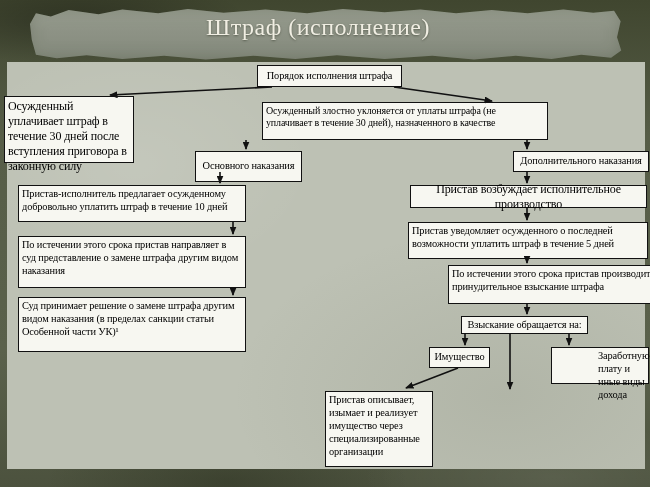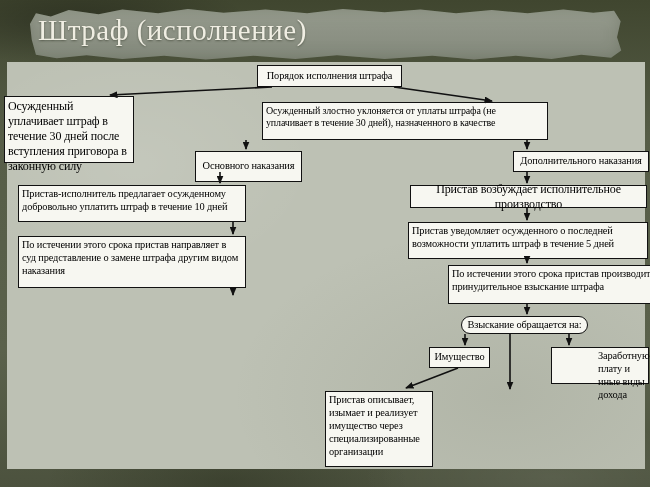--- a/index.html
+++ b/index.html
@@ -16,22 +16,23 @@
       linear-gradient(180deg,#40462f 0%,#565d47 28%,#5a614b 72%,#4c523e 100%);
   }
   .banner{
     position:absolute;left:27px;top:8px;width:596px;height:53px;
     background:linear-gradient(180deg,#9aa092 0%,#8d9285 45%,#848a7c 100%);
     box-shadow: inset 0 0 18px rgba(60,65,50,.35);
     clip-path:polygon(0.5% 30%,1.5% 10%,4% 16%,7% 4%,12% 12%,16% 3%,22% 10%,27% 2%,33% 9%,40% 3%,47% 10%,53% 2%,60% 8%,66% 3%,72% 10%,78% 4%,84% 10%,90% 3%,95% 9%,98.5% 5%,99.6% 25%,99% 55%,99.7% 80%,98% 94%,93% 88%,88% 96%,82% 90%,75% 97%,68% 90%,60% 96%,52% 89%,45% 96%,38% 90%,30% 97%,23% 90%,16% 96%,10% 89%,5% 95%,1.5% 88%,0.8% 60%);
   }
   .title{
     position:absolute;left:38px;top:14px;width:560px;
-    font-size:29px;letter-spacing:.5px;color:#f0eee3;
+    font-size:24px;letter-spacing:.5px;color:#f0eee3;
     text-shadow:0 1px 2px rgba(40,45,30,.5);
+    text-align:center;
   }
   .canvas{
     position:absolute;left:7px;top:62px;width:638px;height:407px;
     background-color:#bdc1b4;
     background-image:
       radial-gradient(ellipse 300px 200px at 20% 25%, rgba(255,255,255,.10), transparent 60%),
       radial-gradient(ellipse 420px 260px at 78% 82%, rgba(90,95,75,.12), transparent 65%);
   }
   .box{
     position:absolute;box-sizing:border-box;
@@ -60,28 +61,29 @@
   <div class="box" style="left:262px;top:102px;width:286px;height:38px;font-size:10px;">Осужденный злостно уклоняется от уплаты штрафа (не уплачивает в течение 30 дней), назначенного в качестве</div>
 
   <div class="box center mid" style="left:195px;top:151px;width:107px;height:31px;">Основного наказания</div>
 
   <div class="box center mid" style="left:513px;top:151px;width:136px;height:21px;">Дополнительного наказания</div>
 
   <div class="box" style="left:18px;top:185px;width:228px;height:37px;">Пристав-исполнитель предлагает осужденному добровольно уплатить штраф в течение 10 дней</div>
 
   <div class="box" style="left:18px;top:236px;width:228px;height:52px;">По истечении этого срока пристав направляет в суд представление о замене штрафа другим видом наказания</div>
 
+  <div class="box" style="left:18px;top:297px;width:228px;height:55px;">Суд принимает решение о замене штрафа другим видом наказания (в пределах санкции статьи Особенной части УК)¹</div>
 
   <div class="box center mid" style="left:410px;top:185px;width:237px;height:23px;font-size:12px;">Пристав возбуждает исполнительное производство</div>
 
   <div class="box" style="left:408px;top:222px;width:240px;height:37px;">Пристав уведомляет осужденного о последней возможности уплатить штраф в течение 5 дней</div>
 
   <div class="box" style="left:408px;top:265px;width:240px;height:39px;margin-left:40px;">По истечении этого срока пристав производит принудительное взыскание штрафа</div>
 
-  <div class="box center mid" style="left:461px;top:316px;width:127px;height:18px;border-radius:9px;">Взыскание обращается на:</div>
+  <div class="box center mid" style="left:461px;top:316px;width:127px;height:18px;">Взыскание обращается на:</div>
 
   <div class="box center mid" style="left:429px;top:347px;width:61px;height:21px;">Имущество</div>
 
   <div class="box" style="left:551px;top:347px;width:98px;height:37px;padding-left:46px;">Заработную плату и иные виды дохода</div>
 
   <div class="box" style="left:325px;top:391px;width:108px;height:76px;">Пристав описывает, изымает и реализует имущество через специализированные организации</div>
 
 
   <svg class="wires" viewBox="0 0 650 487">
     <defs>

